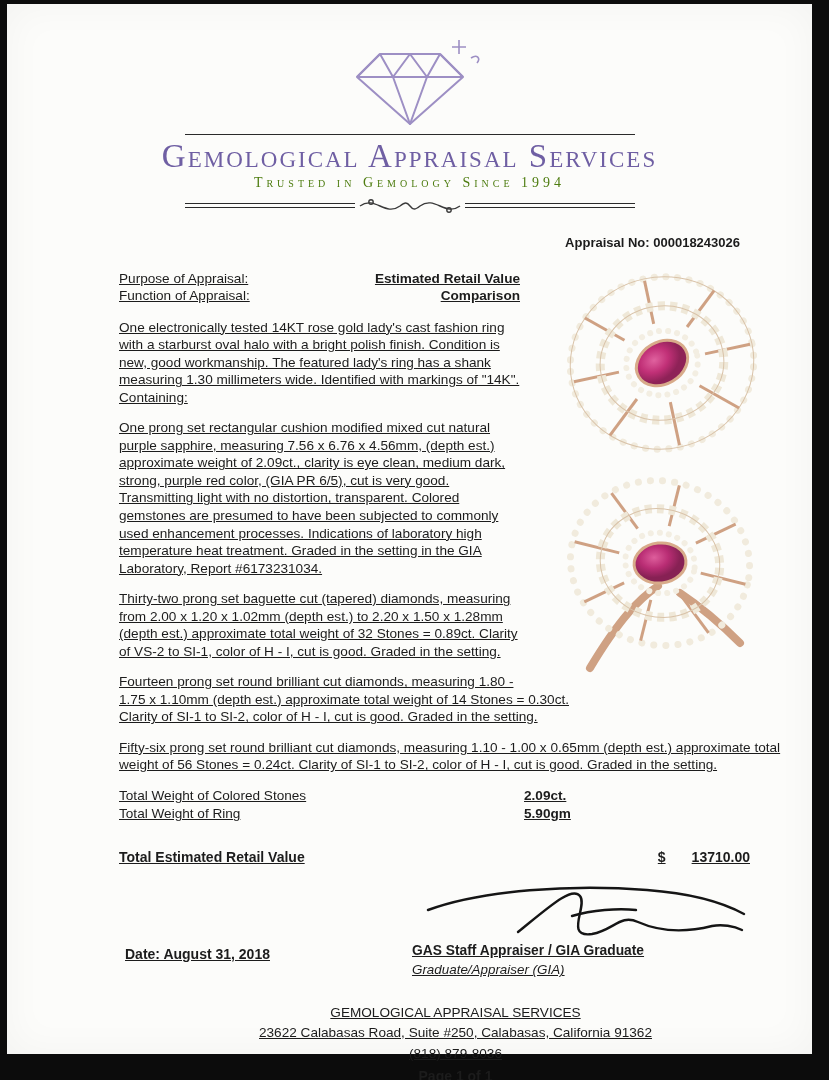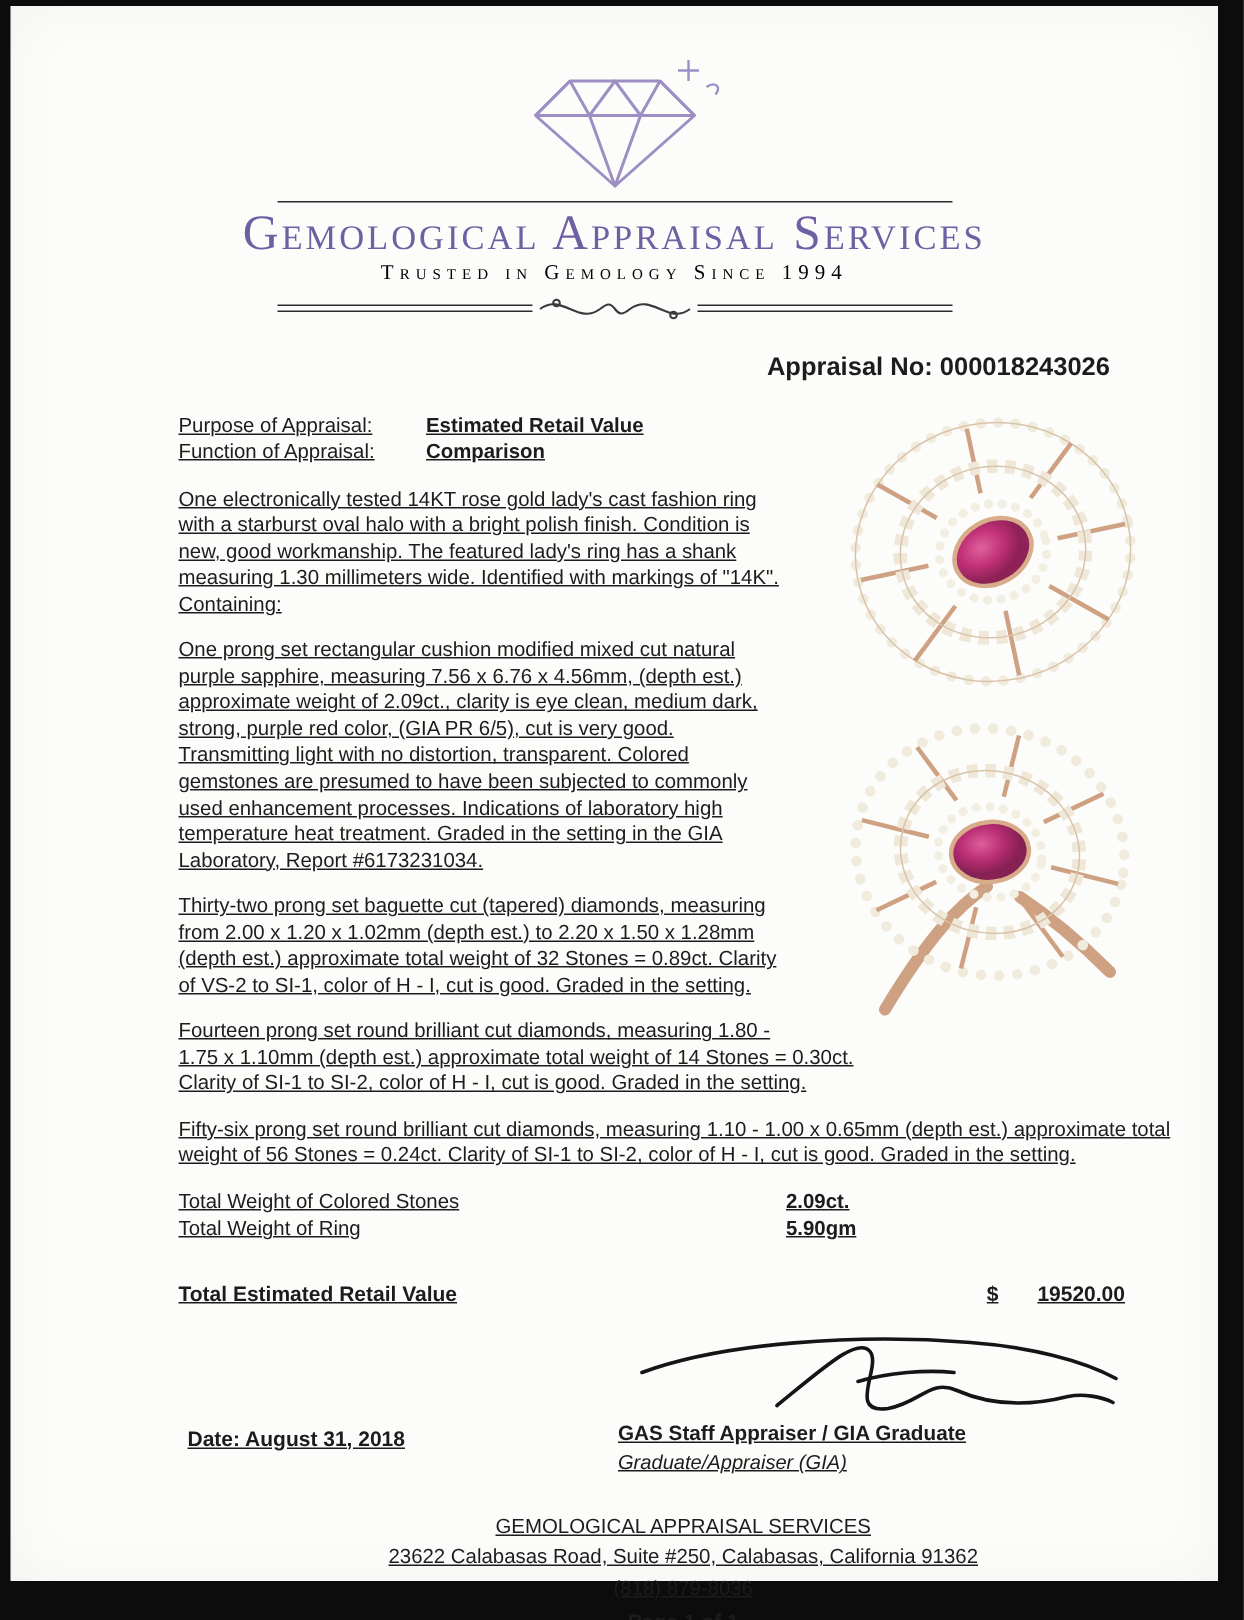--- a/index.html
+++ b/index.html
@@ -8,30 +8,30 @@
   .page{position:absolute;left:7px;top:4px;right:17px;bottom:26px;background:#fcfcfa;
         box-shadow:inset 0 0 40px rgba(0,0,0,0.04);}
   
   .hdr{padding-top:28px;text-align:center;}
   .logo{display:block;margin:0 auto 2px auto;}
   .rule{height:1px;background:#2a2a2a;width:450px;margin:0 auto;}
   .rule.top{margin-bottom:4px;}
   .title{font-family:"Liberation Serif","DejaVu Serif",serif;font-variant:small-caps;
          font-size:33px;letter-spacing:2px;color:#6f5fa3;line-height:1.05;margin:2px 0 0 0;font-weight:500;}
   .tagline{font-family:"Liberation Serif","DejaVu Serif",serif;font-variant:small-caps;
-           font-size:14px;letter-spacing:4px;color:#000000;margin:1px 0 2px 0;}
+           font-size:14px;letter-spacing:4px;color:#4d7c0f;margin:1px 0 2px 0;}
   .ornrow{display:flex;align-items:center;justify-content:center;width:450px;margin:0 auto;}
   .ornrow .line{flex:1;border-top:1px solid #2a2a2a;border-bottom:1px solid #2a2a2a;height:3px;}
-  .appraisal{margin:16px 72px 0 0;text-align:right;font-weight:bold;font-size:17px;}
+  .appraisal{margin:16px 72px 0 0;text-align:right;font-weight:bold;font-size:13px;}
   
   .content{padding:20px 20px 0 112px;font-size:13.6px;line-height:1.29;text-decoration:underline;}
   .photos{float:right;width:262px;margin:-6px 0 6px 10px;display:flex;flex-direction:column;gap:6px;}
   .meta{margin:0 0 14px 0;}
   .meta .row{display:grid;grid-template-columns:165px auto;}
-  .meta .val{font-weight:bold;}
+  .meta .val{font-weight:bold;text-align:right;}
   p.body{margin:0 0 13px 0;max-width:470px;}
   p.body.wide{clear:right;max-width:690px;}
   .totals{margin-top:12px;}
   .totals .row{display:grid;grid-template-columns:405px auto;line-height:1.35;}
   .totals .val{font-weight:bold;}
   .grand{display:flex;justify-content:space-between;margin-top:24px;font-weight:bold;font-size:14px;}
   .grand .money{display:inline-flex;gap:26px;padding-right:42px;}
   
   .sigrow{display:flex;justify-content:space-between;align-items:flex-end;margin:14px 0 0 0;}
   .dateline{font-weight:bold;font-size:14px;margin:0 0 16px 6px;}
@@ -167,21 +167,21 @@
         <div class="row">
           <span>Total Weight of Ring</span>
           <span class="val">5.90gm</span>
         </div>
       </div>
 
       <div class="grand">
         <span>Total Estimated Retail Value</span>
         <span class="money">
           <span>$</span>
-          <span>19520.00</span>
+          <span>13710.00</span>
         </span>
       </div>
 
       <div class="sigrow">
         <div class="dateline">Date: August 31, 2018</div>
         <div class="sigblock">
           <svg width="330" height="66" viewBox="0 0 330 66">
             <g fill="none" stroke="#151515" stroke-width="2.4" stroke-linecap="round">
               <path d="M6,30 C60,10 150,4 225,10 C265,13 300,22 322,34"></path>
               <path d="M96,52 C128,26 150,6 158,16 C166,26 142,58 170,54 C192,50 198,34 216,42 C234,50 258,54 290,46 C300,44 312,46 320,50"></path>

